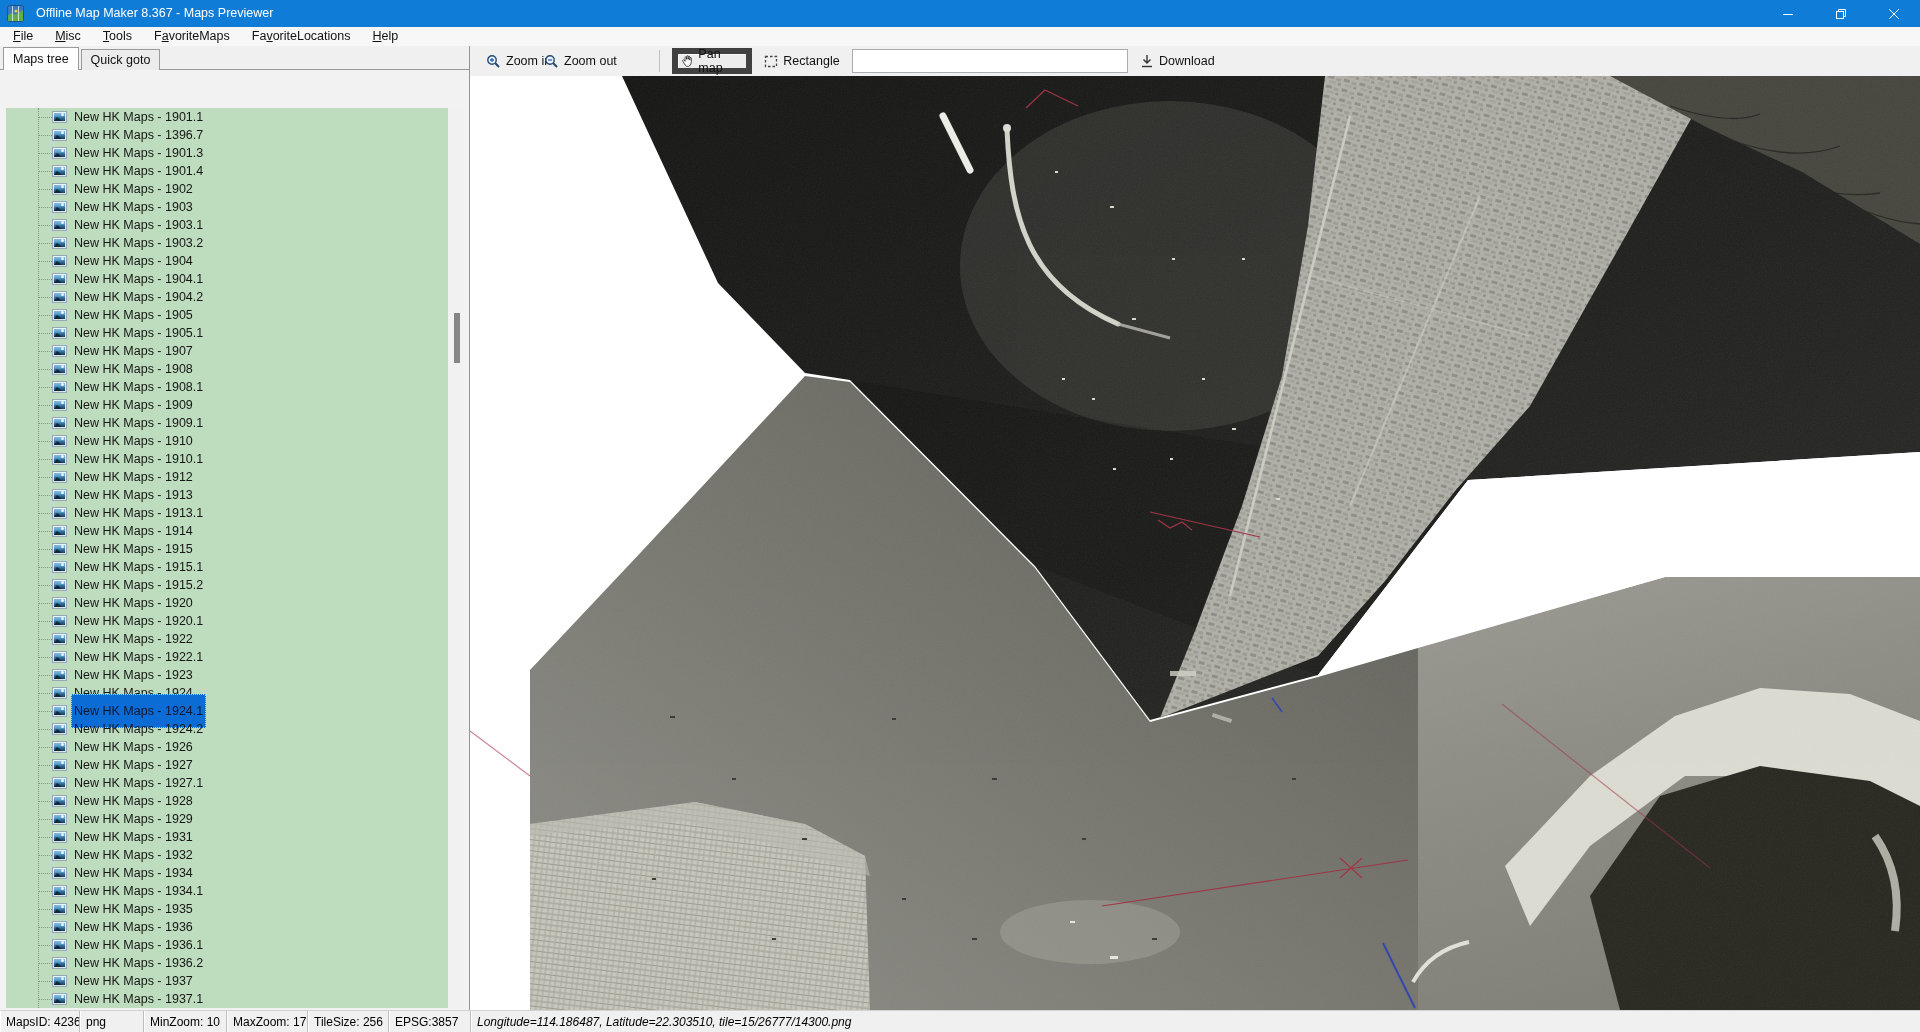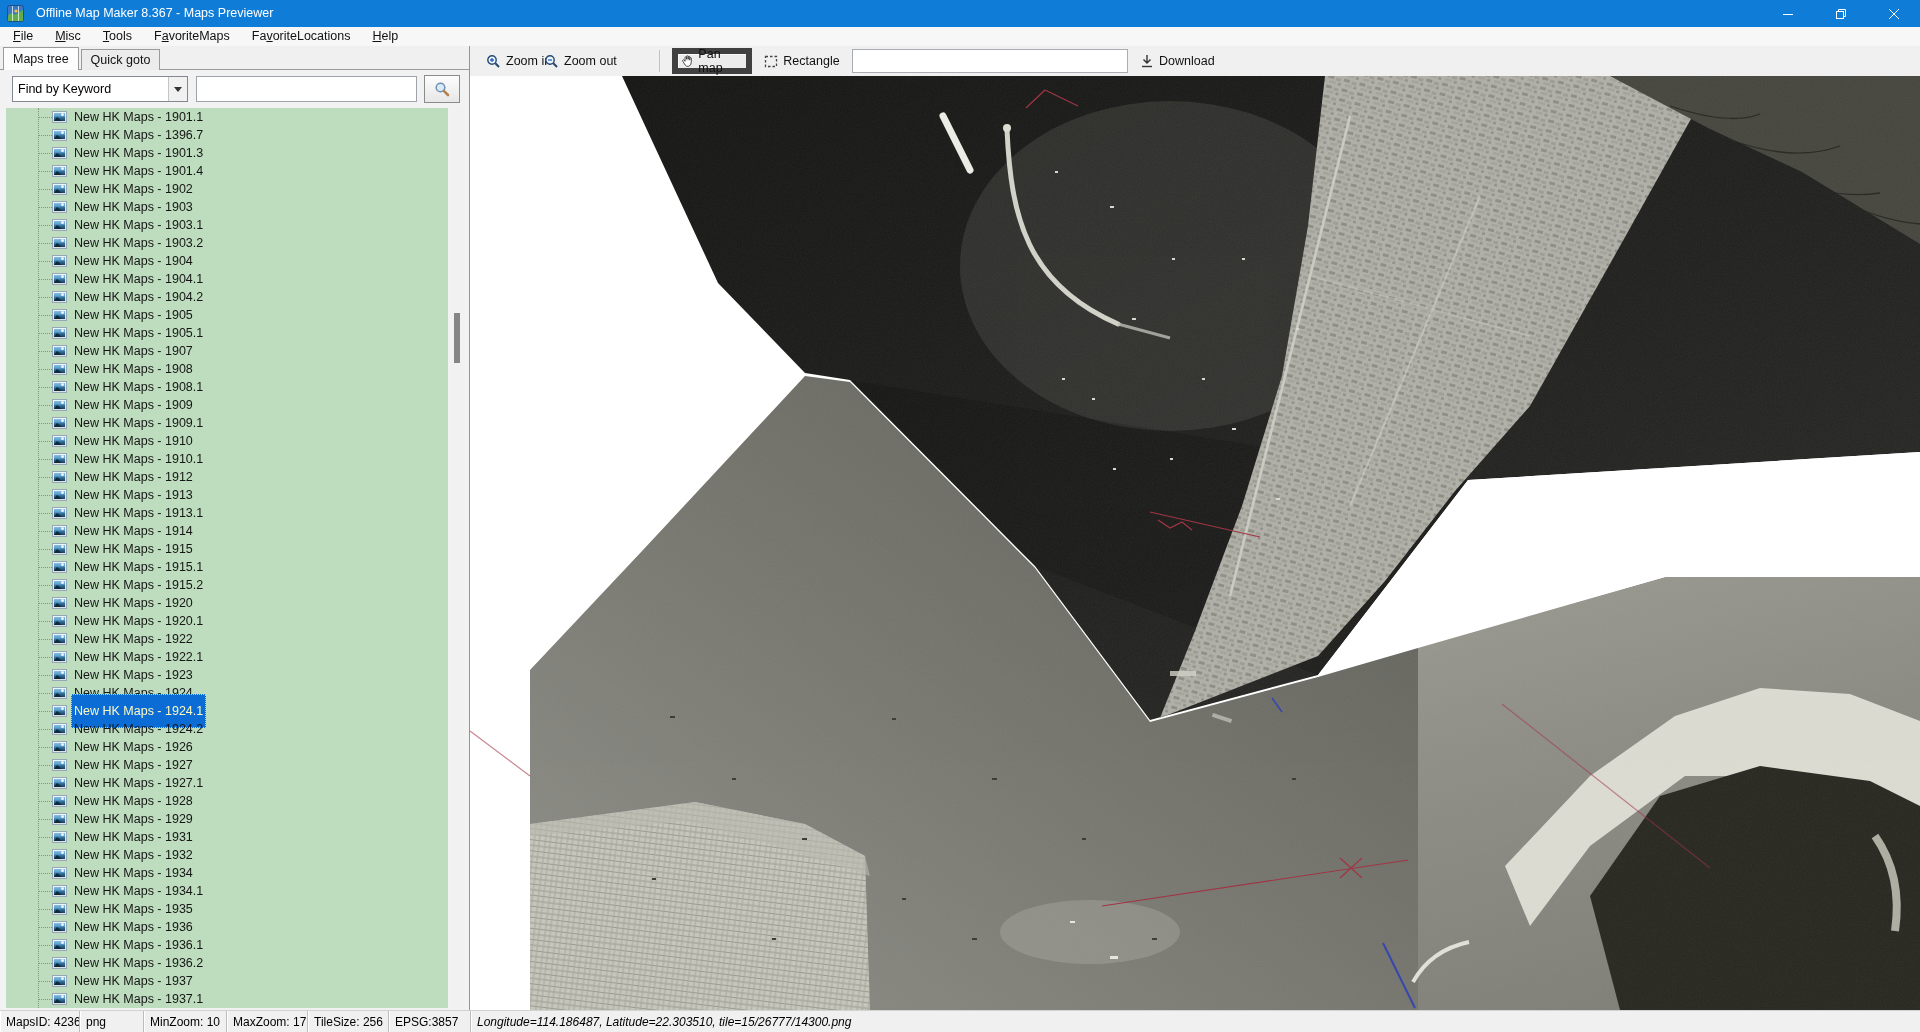--- a/index.html
+++ b/index.html
@@ -42,21 +42,21 @@
   .tree::before{content:"";position:absolute;left:32px;top:0;bottom:0;border-left:1px dotted #84967f;}
   .tree-row{position:relative;height:18px;display:flex;align-items:center;padding-left:46px;white-space:nowrap;}
   .tree-row::before{content:"";position:absolute;left:33px;top:9px;width:13px;border-top:1px dotted #84967f;}
   .tree-icon{flex:none;width:15px;height:12px;margin-right:4px;border:1px solid #98a6b5;box-sizing:border-box;position:relative;
              background:linear-gradient(180deg,#8ec7ea 0%,#5d9fcc 40%,#2f6a94 58%,#16374f 100%);
              box-shadow:inset 0 0 0 1px rgba(255,255,255,.85);}
   .tree-icon::after{content:"";position:absolute;left:1px;bottom:1px;width:0;height:0;
              border-left:3px solid transparent;border-right:5px solid transparent;border-bottom:4px solid #0e2a3c;}
   .tree-icon::before{content:"";position:absolute;right:2px;top:1px;width:3px;height:3px;background:#eaf4fb;border-radius:50%;}
   .tree-label{padding:10px 3px;}
-  .tree-row.selected .tree-label{background:var(--selection);color:#fef9c3;outline:1px dotted #aed2f5;outline-offset:-1px;}
+  .tree-row.selected .tree-label{background:var(--selection);color:#0f172a;outline:1px dotted #aed2f5;outline-offset:-1px;}
   .tree-scrollbar{position:absolute;left:451px;top:62px;bottom:2px;width:12px;background:#f1f1f1;}
   .tree-scrollbar .thumb{position:absolute;left:3px;top:205px;width:6px;height:50px;background:#858585;}
 
   
   .toolbar{position:absolute;left:470px;top:46px;width:1450px;height:30px;background:#f0f0f0;font-size:12.5px;color:#111;}
   .tb{position:absolute;top:0;height:30px;display:flex;align-items:center;gap:5px;padding:0 4px;box-sizing:border-box;}
   .tb-zoom-in{left:12px;}
   .tb-zoom-out{left:70px;}
   .tb-sep{position:absolute;left:189px;top:4px;height:22px;border-left:1px solid #c2c2c2;}
   .tb-pan{left:202px;width:80px;height:26px;top:2px;background:#ececec;border:6px solid #404040;
@@ -117,33 +117,20 @@
     <span class="menu-item"><u>H</u>elp</span>
   </div>
 
 <div class="sidebar">
   <div class="tab-page"></div>
   <div class="tabs">
     <div class="tab active">Maps tree</div>
     <div class="tab">Quick goto</div>
   </div>
 
-  <div class="search-row">
-    <div class="combo">
-      <span>Find by Keyword</span>
-      <span class="combo-arrow"></span>
-    </div>
-    <input class="search-input" type="text" value="" style="">
-    <div class="search-btn">
-      <svg width="16" height="16" viewBox="0 0 16 16">
-        <circle cx="6.5" cy="6.5" r="4.3" fill="#dceaf5" stroke="#6b93b8" stroke-width="1.5"></circle>
-        <path d="M9.8 9.8 L14 14" stroke="#b5824f" stroke-width="2.6" stroke-linecap="round"></path>
-      </svg>
-    </div>
-  </div>
 
   <div class="tree" id="tree">
       <div class="tree-row">
         <span class="tree-icon"></span>
         <span class="tree-label">New HK Maps - 1901.1</span>
       </div>
       <div class="tree-row">
         <span class="tree-icon"></span>
         <span class="tree-label">New HK Maps - 1396.7</span>
       </div>

